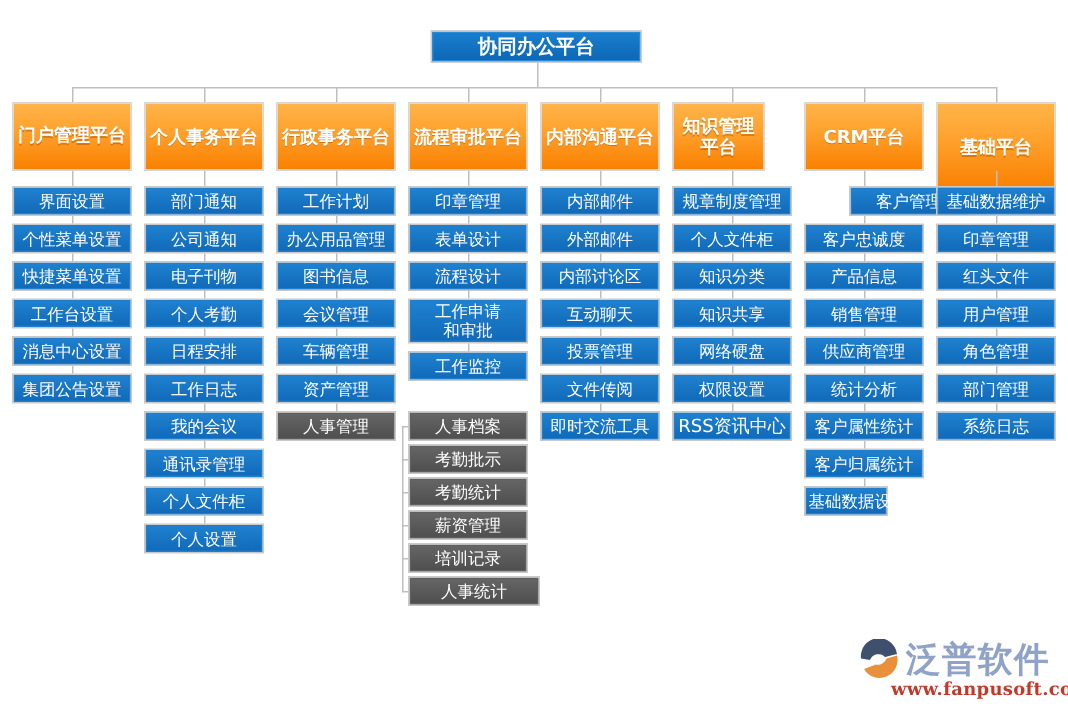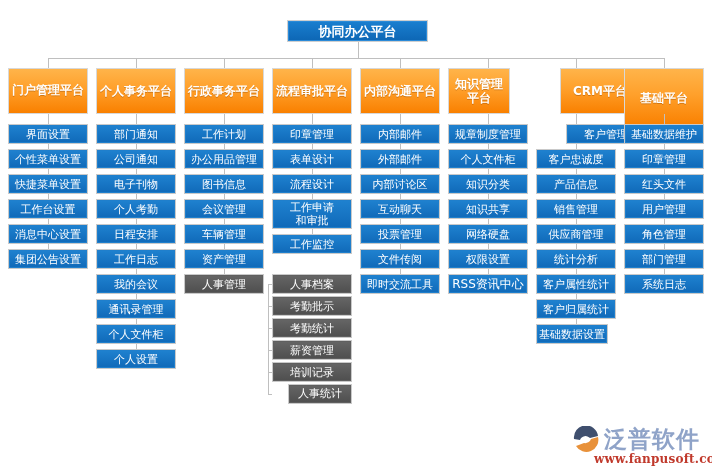--- a/index.html
+++ b/index.html
@@ -232,21 +232,21 @@
     </div>
     <div class="ln h" style="left: 268px; top: 350px; width: 4px;"></div>
     <div class="node gray" style="left: 272px; top: 340px; width: 80px; height: 20px;">
       <span class="lbl">薪资管理</span>
     </div>
     <div class="ln h" style="left: 268px; top: 372px; width: 4px;"></div>
     <div class="node gray" style="left: 272px; top: 362px; width: 80px; height: 20px;">
       <span class="lbl">培训记录</span>
     </div>
     <div class="ln h" style="left: 268px; top: 394px; width: 4px;"></div>
-    <div class="node gray" style="left: 288px; top: 384px; width: 64px; height: 20px; font-family: Liberation Mono, monospace;">
+    <div class="node gray" style="left: 272px; top: 384px; width: 88px; height: 20px;">
       <span class="lbl">人事统计</span>
     </div>
     <div class="ln v" style="left: 268px; top: 284px; height: 110px;"></div>
     <div class="ln v" style="left: 312px; top: 58px; height: 10px;"></div>
     <div class="node orange" style="left: 272px; top: 68px; width: 80px; height: 46px;">
       <span class="lbl" style="white-space: normal;">流程审批平台</span>
     </div>
     <div class="ln v" style="left: 312px; top: 114px; height: 10px;"></div>
     <div class="node blue" style="left: 272px; top: 124px; width: 80px; height: 20px;">
       <span class="lbl">印章管理</span>
@@ -326,21 +326,21 @@
     </div>
     <div class="ln v" style="left: 488px; top: 244px; height: 5px;"></div>
     <div class="node blue" style="left: 448px; top: 249px; width: 80px; height: 20px;">
       <span class="lbl">权限设置</span>
     </div>
     <div class="ln v" style="left: 488px; top: 269px; height: 5px;"></div>
     <div class="node blue" style="left: 448px; top: 274px; width: 80px; height: 20px; font-size: 12px;">
       <span class="lbl">RSS资讯中心</span>
     </div>
     <div class="ln v" style="left: 576px; top: 58px; height: 10px;"></div>
-    <div class="node orange" style="left: 536px; top: 68px; width: 80px; height: 46px; margin-left: 24px;">
+    <div class="node orange" style="left: 536px; top: 68px; width: 80px; height: 46px;">
       <span class="lbl">CRM平台</span>
     </div>
     <div class="ln v" style="left: 576px; top: 114px; height: 10px;"></div>
     <div class="node blue" style="left: 536px; top: 124px; width: 80px; height: 20px; margin-left: 30px;">
       <span class="lbl">客户管理</span>
     </div>
     <div class="ln v" style="left: 576px; top: 144px; height: 5px;"></div>
     <div class="node blue" style="left: 536px; top: 149px; width: 80px; height: 20px;">
       <span class="lbl">客户忠诚度</span>
     </div>
@@ -362,21 +362,21 @@
     </div>
     <div class="ln v" style="left: 576px; top: 269px; height: 5px;"></div>
     <div class="node blue" style="left: 536px; top: 274px; width: 80px; height: 20px;">
       <span class="lbl">客户属性统计</span>
     </div>
     <div class="ln v" style="left: 576px; top: 294px; height: 5px;"></div>
     <div class="node blue" style="left: 536px; top: 299px; width: 80px; height: 20px;">
       <span class="lbl">客户归属统计</span>
     </div>
     <div class="ln v" style="left: 576px; top: 319px; height: 5px;"></div>
-    <div class="node blue" style="left: 536px; top: 324px; width: 72px; height: 20px;">
+    <div class="node blue" style="left: 536px; top: 324px; width: 56px; height: 20px;">
       <span class="lbl">基础数据设置</span>
     </div>
     <div class="ln v" style="left: 664px; top: 58px; height: 10px;"></div>
     <div class="node orange" style="left: 624px; top: 68px; width: 80px; height: 59px;">
       <span class="lbl">基础平台</span>
     </div>
     <div class="ln v" style="left: 664px; top: 114px; height: 10px;"></div>
     <div class="node blue" style="left: 624px; top: 124px; width: 80px; height: 20px;">
       <span class="lbl">基础数据维护</span>
     </div>

